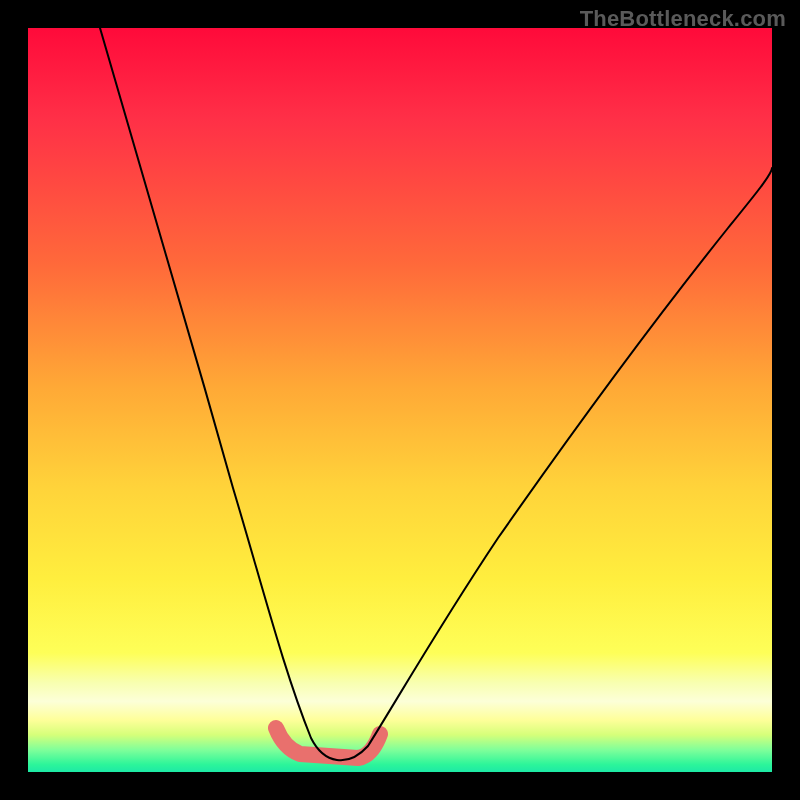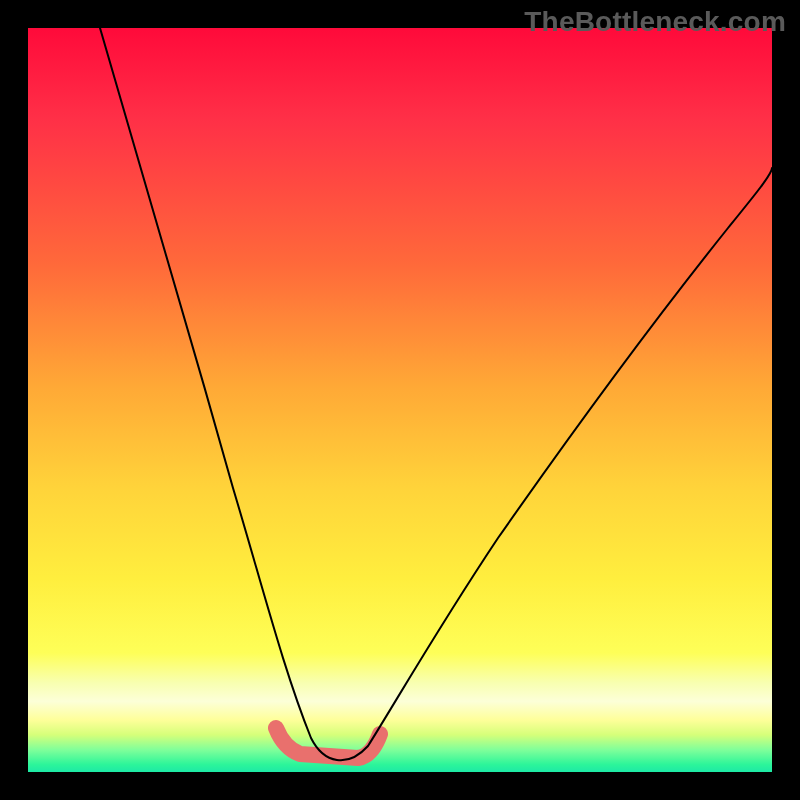--- a/index.html
+++ b/index.html
@@ -15,21 +15,21 @@
     position: relative;
     width: 800px;
     height: 800px;
     background: #000;
   }
   .watermark {
     position: absolute;
     top: 6px;
     right: 14px;
     color: #5a5a5a;
-    font-size: 28px;
+    font-size: 22px;
     font-weight: 600;
     letter-spacing: 0.2px;
     z-index: 10;
   }
   .plot-area {
     position: absolute;
     left: 28px;
     top: 28px;
     width: 744px;
     height: 744px;

